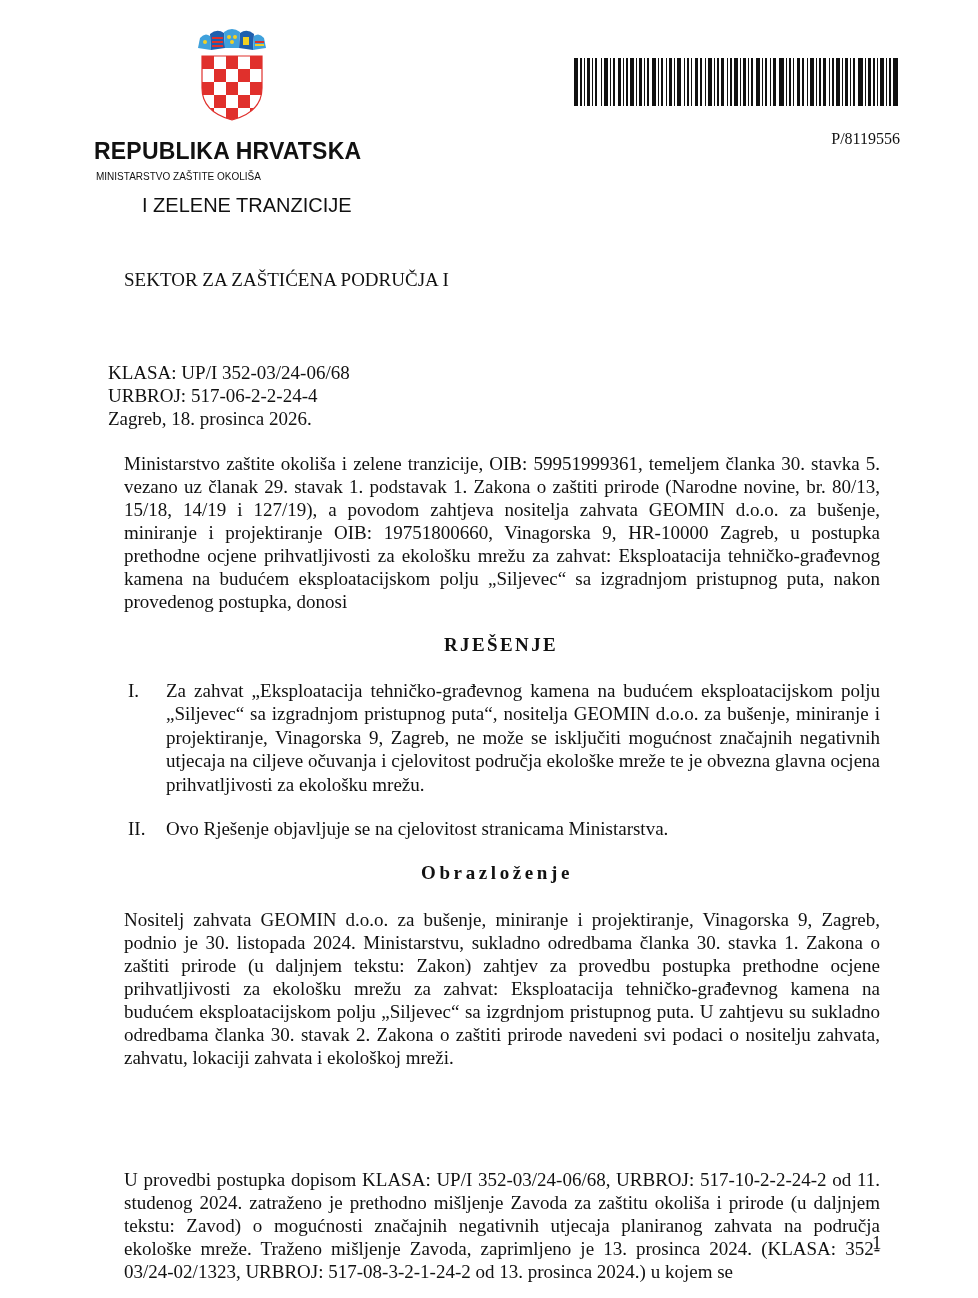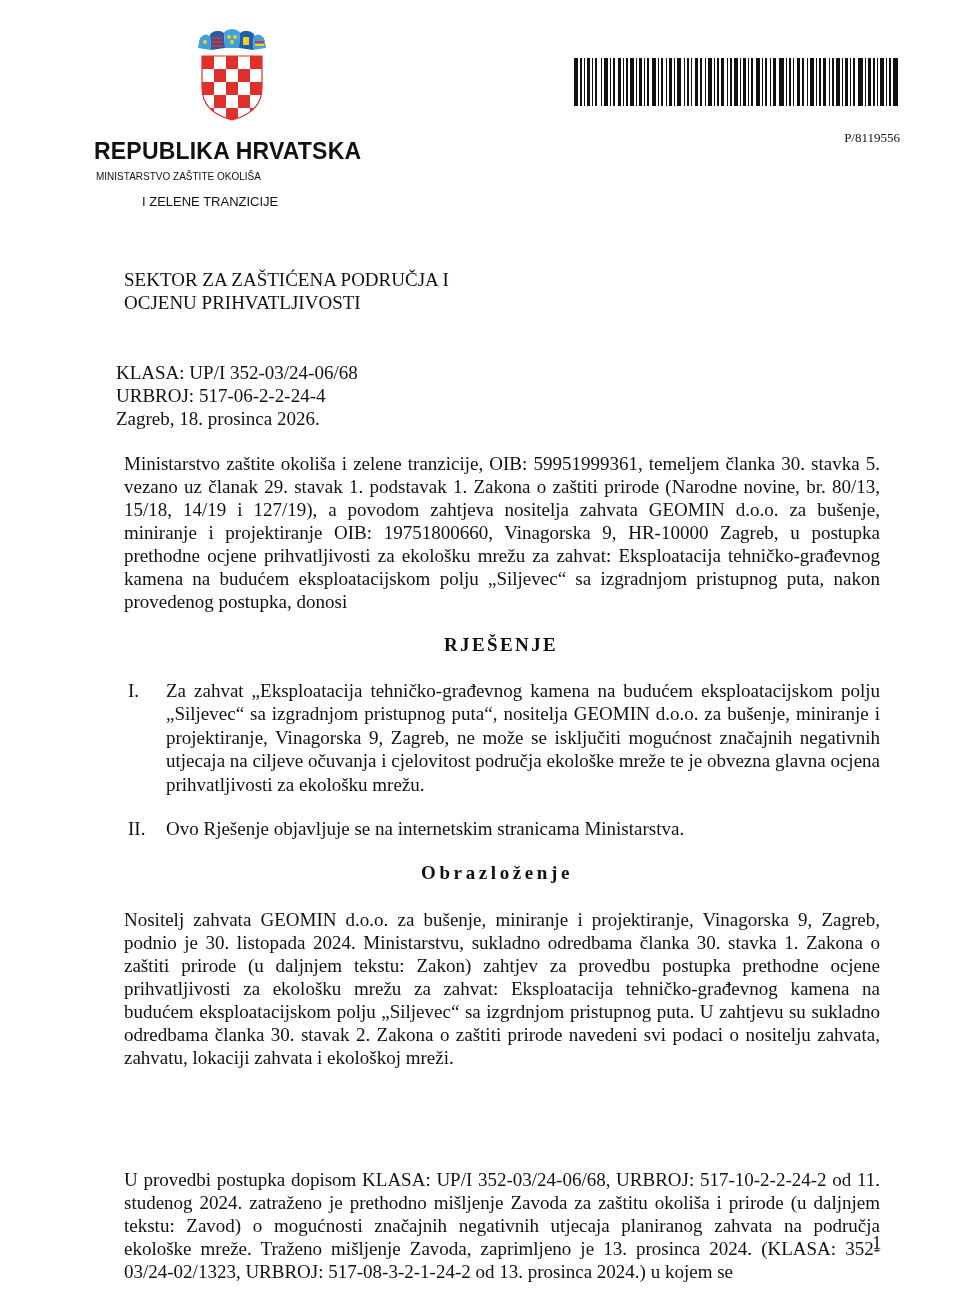--- a/index.html
+++ b/index.html
@@ -2,28 +2,28 @@
 <html><head>
 <meta charset="utf-8">
 <style>
   html, body { margin: 0; padding: 0; background: #ffffff; }
   body { width: 978px; height: 1298px; position: relative; overflow: hidden; color: #111; }
   .serif { font-family: "Liberation Serif", "DejaVu Serif", serif; }
   .sans { font-family: "Liberation Sans", "DejaVu Sans", sans-serif; }
 
   .crest { position: absolute; left: 196px; top: 26px; width: 72px; height: 96px; }
   .barcode { position: absolute; left: 574px; top: 58px; width: 324px; height: 48px; }
-  .pnum { position: absolute; right: 78px; top: 130px; font-size: 13px; }
+  .pnum { position: absolute; right: 78px; top: 130px; font-size: 16px; }
 
   .rep { position: absolute; left: 94px; top: 138px; font-size: 23px; font-weight: bold; letter-spacing: 0.2px; }
   .min1 { position: absolute; left: 96px; top: 171px; font-size: 10px; }
-  .min2 { position: absolute; left: 142px; top: 194px; font-size: 13px; }
+  .min2 { position: absolute; left: 142px; top: 194px; font-size: 20px; }
 
   .office { position: absolute; left: 124px; top: 268px; font-size: 19px; line-height: 23px; }
-  .refs { position: absolute; left: 116px; top: 361px; font-size: 19px; line-height: 23px; }
+  .refs { position: absolute; left: 108px; top: 361px; font-size: 19px; line-height: 23px; }
 
   .para { position: absolute; left: 124px; width: 756px; font-size: 19px; line-height: 23px; text-align: justify; }
   .p1 { top: 452px; }
   .title { position: absolute; left: 0; width: 978px; text-align: center; font-weight: bold; font-size: 19px; letter-spacing: 2.4px; }
   .t1 { top: 634px; left: 12px; }
   .t2 { top: 862px; letter-spacing: 3.6px; left: 8px; }
 
   .item { position: absolute; left: 128px; width: 752px; font-size: 19px; line-height: 23.4px; }
   .item .num { position: absolute; left: 0; top: 0; }
   .item .txt { margin-left: 38px; text-align: justify; font-family: Liberation Serif, serif; }
@@ -166,41 +166,40 @@
 </div>
 
 <div class="pnum serif">P/8119556</div>
 
 <div class="rep sans">REPUBLIKA HRVATSKA</div>
 <div class="min1 sans">MINISTARSTVO ZAŠTITE OKOLIŠA</div>
 <div class="min2 sans">I ZELENE TRANZICIJE</div>
 
 <div class="office serif">
   <div>SEKTOR ZA ZAŠTIĆENA PODRUČJA I</div>
-  <div>OCJENU PRIHVATLJIVOSTI</div>
 </div>
 
 <div class="refs serif">
   <div>KLASA: UP/I 352-03/24-06/68</div>
   <div>URBROJ: 517-06-2-2-24-4</div>
   <div>Zagreb, 18. prosinca 2026.</div>
 </div>
 
 <div class="para p1 serif">Ministarstvo zaštite okoliša i zelene tranzicije, OIB: 59951999361, temeljem članka 30. stavka 5. vezano uz članak 29. stavak 1. podstavak 1. Zakona o zaštiti prirode (Narodne novine, br. 80/13, 15/18, 14/19 i 127/19), a povodom zahtjeva nositelja zahvata GEOMIN d.o.o. za bušenje, miniranje i projektiranje OIB: 19751800660, Vinagorska 9, HR-10000 Zagreb, u postupka prethodne ocjene prihvatljivosti za ekološku mrežu za zahvat: Eksploatacija tehničko-građevnog kamena na budućem eksploatacijskom polju „Siljevec“ sa izgradnjom pristupnog puta, nakon provedenog postupka, donosi</div>
 
 <div class="title t1 serif">RJEŠENJE</div>
 
 <div class="item i1 serif">
   <span class="num">I.</span>
   <div class="txt">Za zahvat „Eksploatacija tehničko-građevnog kamena na budućem eksploatacijskom polju „Siljevec“ sa izgradnjom pristupnog puta“, nositelja GEOMIN d.o.o. za bušenje, miniranje i projektiranje, Vinagorska 9, Zagreb, ne može se isključiti mogućnost značajnih negativnih utjecaja na ciljeve očuvanja i cjelovitost područja ekološke mreže te je obvezna glavna ocjena prihvatljivosti za ekološku mrežu.</div>
 </div>
 
 <div class="item i2 serif">
   <span class="num">II.</span>
-  <div class="txt">Ovo Rješenje objavljuje se na internetskim stranicama Ministarstva.</div>
+  <div class="txt">Ovo Rješenje objavljuje se na cjelovitost stranicama Ministarstva.</div>
 </div>
 
 <div class="title t2 serif">Obrazloženje</div>
 
 <div class="para p2 serif">Nositelj zahvata GEOMIN d.o.o. za bušenje, miniranje i projektiranje, Vinagorska 9, Zagreb, podnio je 30. listopada 2024. Ministarstvu, sukladno odredbama članka 30. stavka 1. Zakona o zaštiti prirode (u daljnjem tekstu: Zakon) zahtjev za provedbu postupka prethodne ocjene prihvatljivosti za ekološku mrežu za zahvat: Eksploatacija tehničko-građevnog kamena na budućem eksploatacijskom polju „Siljevec“ sa izgrdnjom pristupnog puta. U zahtjevu su sukladno odredbama članka 30. stavak 2. Zakona o zaštiti prirode navedeni svi podaci o nositelju zahvata, zahvatu, lokaciji zahvata i ekološkoj mreži.</div>
 <div class="para p3 serif">U provedbi postupka dopisom KLASA: UP/I 352-03/24-06/68, URBROJ: 517-10-2-2-24-2 od 11. studenog 2024. zatraženo je prethodno mišljenje Zavoda za zaštitu okoliša i prirode (u daljnjem tekstu: Zavod) o mogućnosti značajnih negativnih utjecaja planiranog zahvata na područja ekološke mreže. Traženo mišljenje Zavoda, zaprimljeno je 13. prosinca 2024. (KLASA: 352-03/24-02/1323, URBROJ: 517-08-3-2-1-24-2 od 13. prosinca 2024.) u kojem se</div>
 
 <div class="pageno serif">1</div>
 
 </body></html>

